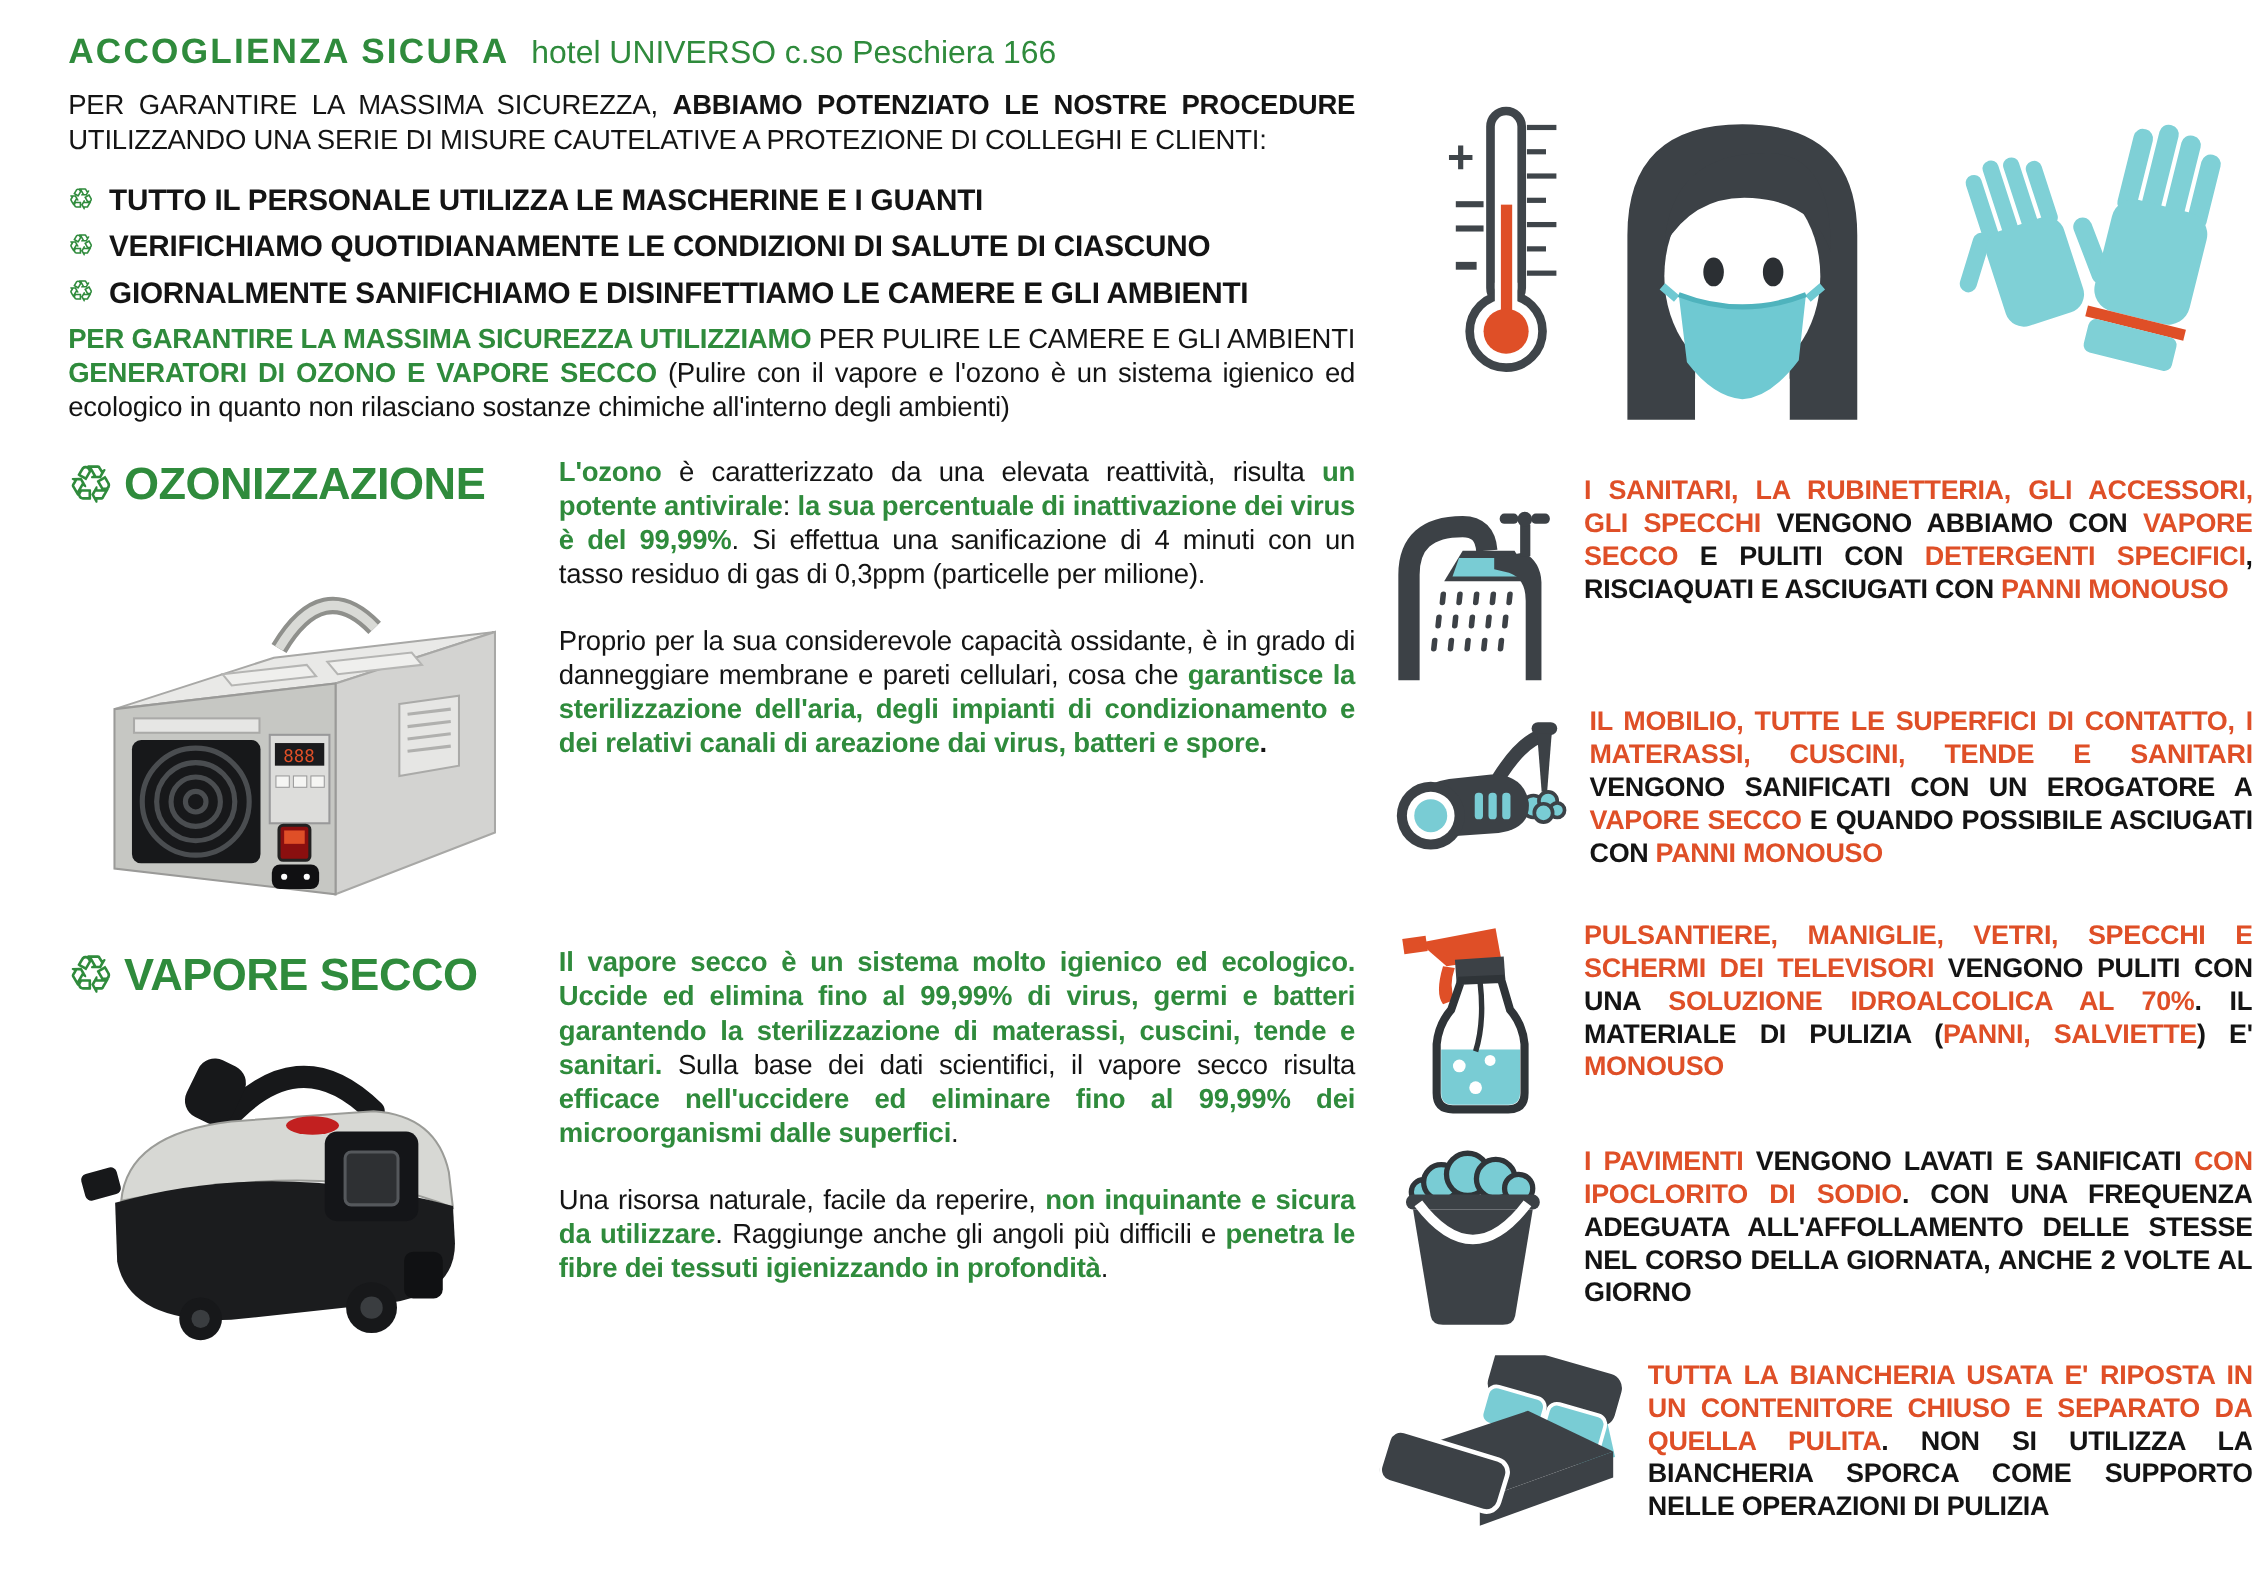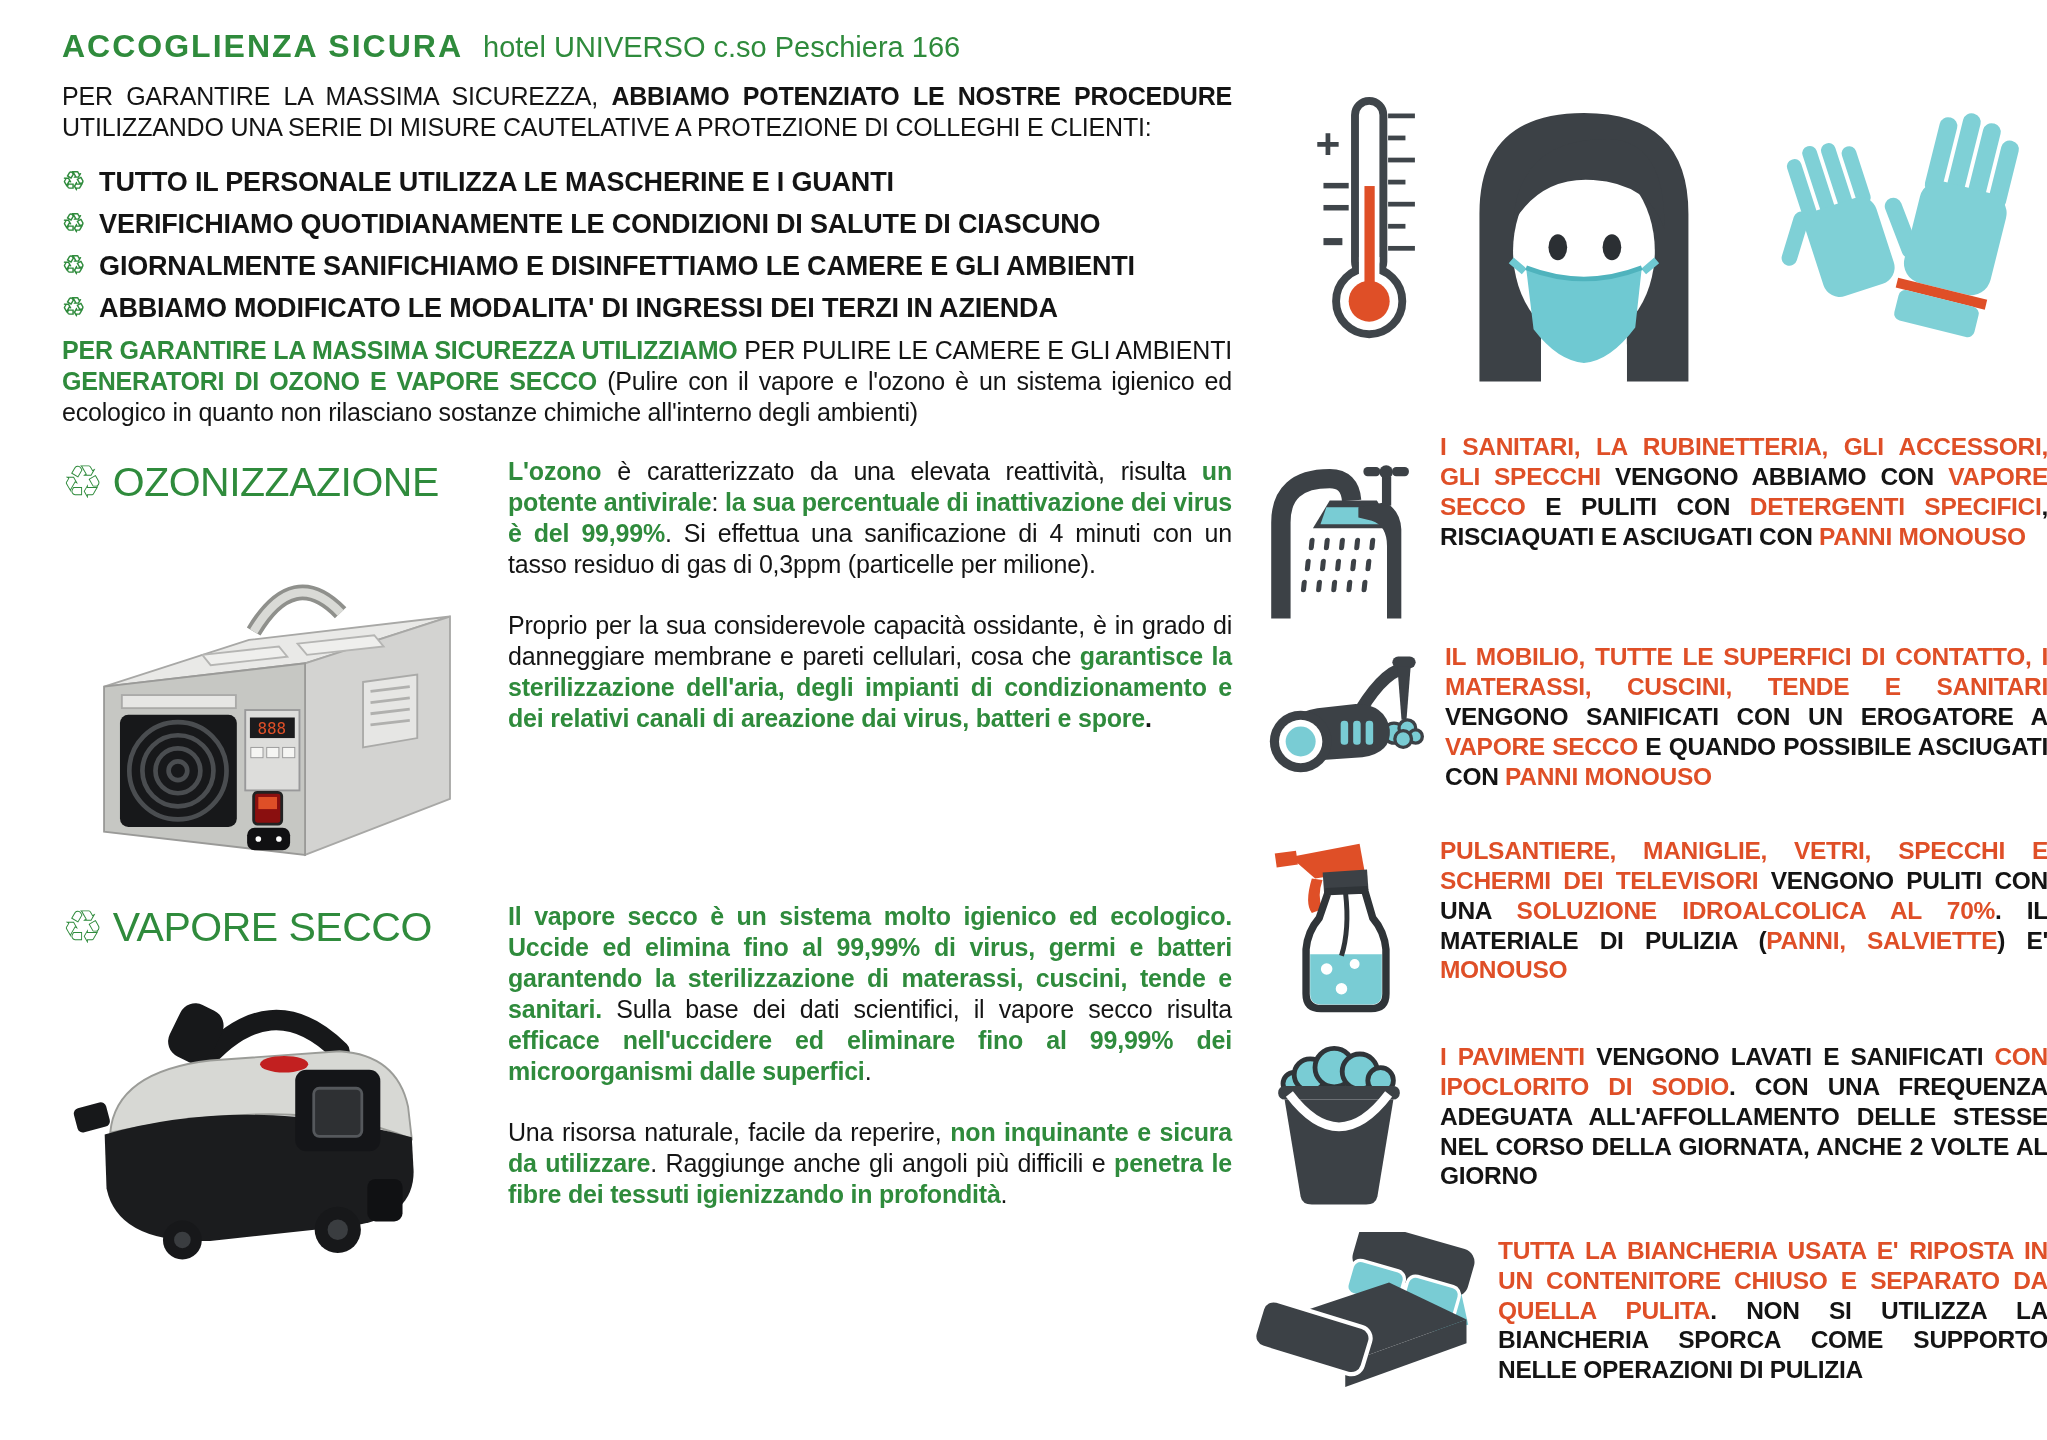--- a/index.html
+++ b/index.html
@@ -32,21 +32,21 @@
   ul.bullets li{display:flex;align-items:flex-start;gap:14px;margin-bottom:11px;
     font-size:27px;font-weight:bold;letter-spacing:-0.2px;}
   .rec::before{content:"\2672";}
   .rec{color:var(--green);font-size:26px;line-height:1.15;flex:0 0 auto;}
 
   .mid-para{margin-top:32px;}
 
   .section{display:flex;gap:26px;margin-top:28px;}
   .sec-left{flex:0 0 420px;width:420px;}
   .sec-head{display:flex;align-items:center;gap:10px;color:var(--green);
-    font-weight:normal;font-size:41px;letter-spacing:-0.5px;white-space:nowrap;}
+    font-weight:bold;font-size:41px;letter-spacing:-0.5px;white-space:nowrap;}
   .sec-head .rec{font-size:46px;}
   .sec-img{margin-top:14px;}
   .sec-texts{flex:1;display:flex;flex-direction:column;gap:30px;}
 
   .graphics{display:flex;align-items:flex-start;gap:28px;margin-left:60px;margin-bottom:44px;height:322px;}
   .graphics .g-thermo{margin-top:26px;}
   .graphics .g-gloves{margin-top:30px;}
 
   .proc-row{display:flex;gap:16px;margin-bottom:16px;align-items:flex-start;}
   .proc-icon{flex:0 0 170px;display:flex;justify-content:center;align-items:flex-start;}
@@ -75,24 +75,20 @@
         <span class="rec"></span>
         <span>VERIFICHIAMO QUOTIDIANAMENTE LE CONDIZIONI DI SALUTE DI CIASCUNO</span>
       </li>
 
       <li>
         <span class="rec"></span>
         <span>GIORNALMENTE SANIFICHIAMO E DISINFETTIAMO LE CAMERE E GLI AMBIENTI</span>
       </li>
 
 
-      <li>
-        <span class="rec"></span>
-        <span>ABBIAMO MODIFICATO LE MODALITA' DI INGRESSI DEI TERZI IN AZIENDA</span>
-      </li>
     </ul>
 
   <p class="body mid-para"><span class="seg-g">PER GARANTIRE LA MASSIMA SICUREZZA UTILIZZIAMO</span><span class="seg-n"> PER PULIRE LE CAMERE E GLI AMBIENTI </span><span class="seg-g">GENERATORI DI OZONO E VAPORE SECCO</span><span class="seg-n"> (Pulire con il vapore e l'ozono è un sistema igienico ed ecologico in quanto non rilasciano sostanze chimiche all'interno degli ambienti)</span></p>
 
   <div class="section">
     <div class="sec-left">
       <div class="sec-head">
         <span class="rec"></span>
         <span>OZONIZZAZIONE</span>
       </div>

